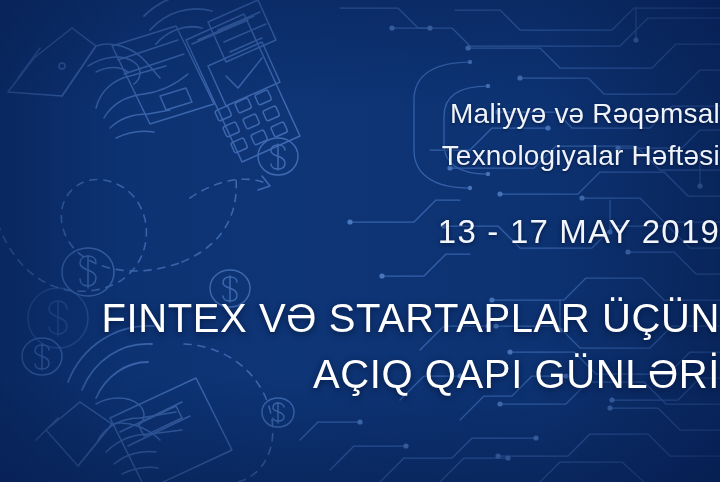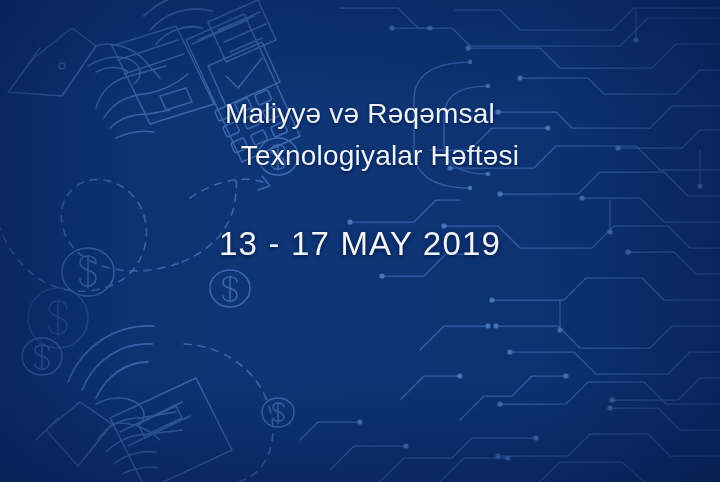--- a/index.html
+++ b/index.html
@@ -37,21 +37,21 @@
     position: absolute;
     inset: 0;
   }
   .layer svg { display: block; width: 720px; height: 482px; }
 
   
   .text-wrap {
     position: absolute;
     inset: 0;
     display: block;
-    text-align: center;
+    text-align: right;
     z-index: 6;
   }
   .title-line {
     position: absolute;
     left: 0; right: 0;
     color: #eef3fb;
     font-size: 28px;
     font-weight: 400;
     letter-spacing: 0.2px;
     text-shadow: 0 1px 3px rgba(3,18,52,0.8);
@@ -63,21 +63,20 @@
   .date-line {
     position: absolute;
     left: 0; right: 0;
     top: 213px;
     color: #f2f6fc;
     font-size: 33px;
     font-weight: 400;
     letter-spacing: 1.2px;
     text-shadow: 0 1px 4px rgba(3,18,52,0.85);
     white-space: nowrap;
-    margin-top: 12px;
   }
 
   .head-line {
     position: absolute;
     left: 0; right: 0;
     color: #ffffff;
     font-size: 40px;
     font-weight: 400;
     letter-spacing: 0.6px;
     text-shadow: 0 2px 6px rgba(3,18,52,0.75);
@@ -325,15 +324,17 @@
   </div>
 
   <div class="bg-vignette"></div>
 
   <div class="text-wrap">
     <div class="title-line" id="title1">Maliyyə və Rəqəmsal</div>
     <div class="title-line" id="title2">Texnologiyalar Həftəsi</div>
 
     <div class="date-line">13 - 17 MAY 2019</div>
 
+    <div class="head-line" id="head1">FINTEX VƏ STARTAPLAR ÜÇÜN</div>
+    <div class="head-line" id="head2">AÇIQ QAPI GÜNLƏRİ</div>
   </div>
 
 </div>
 
 </body></html>

